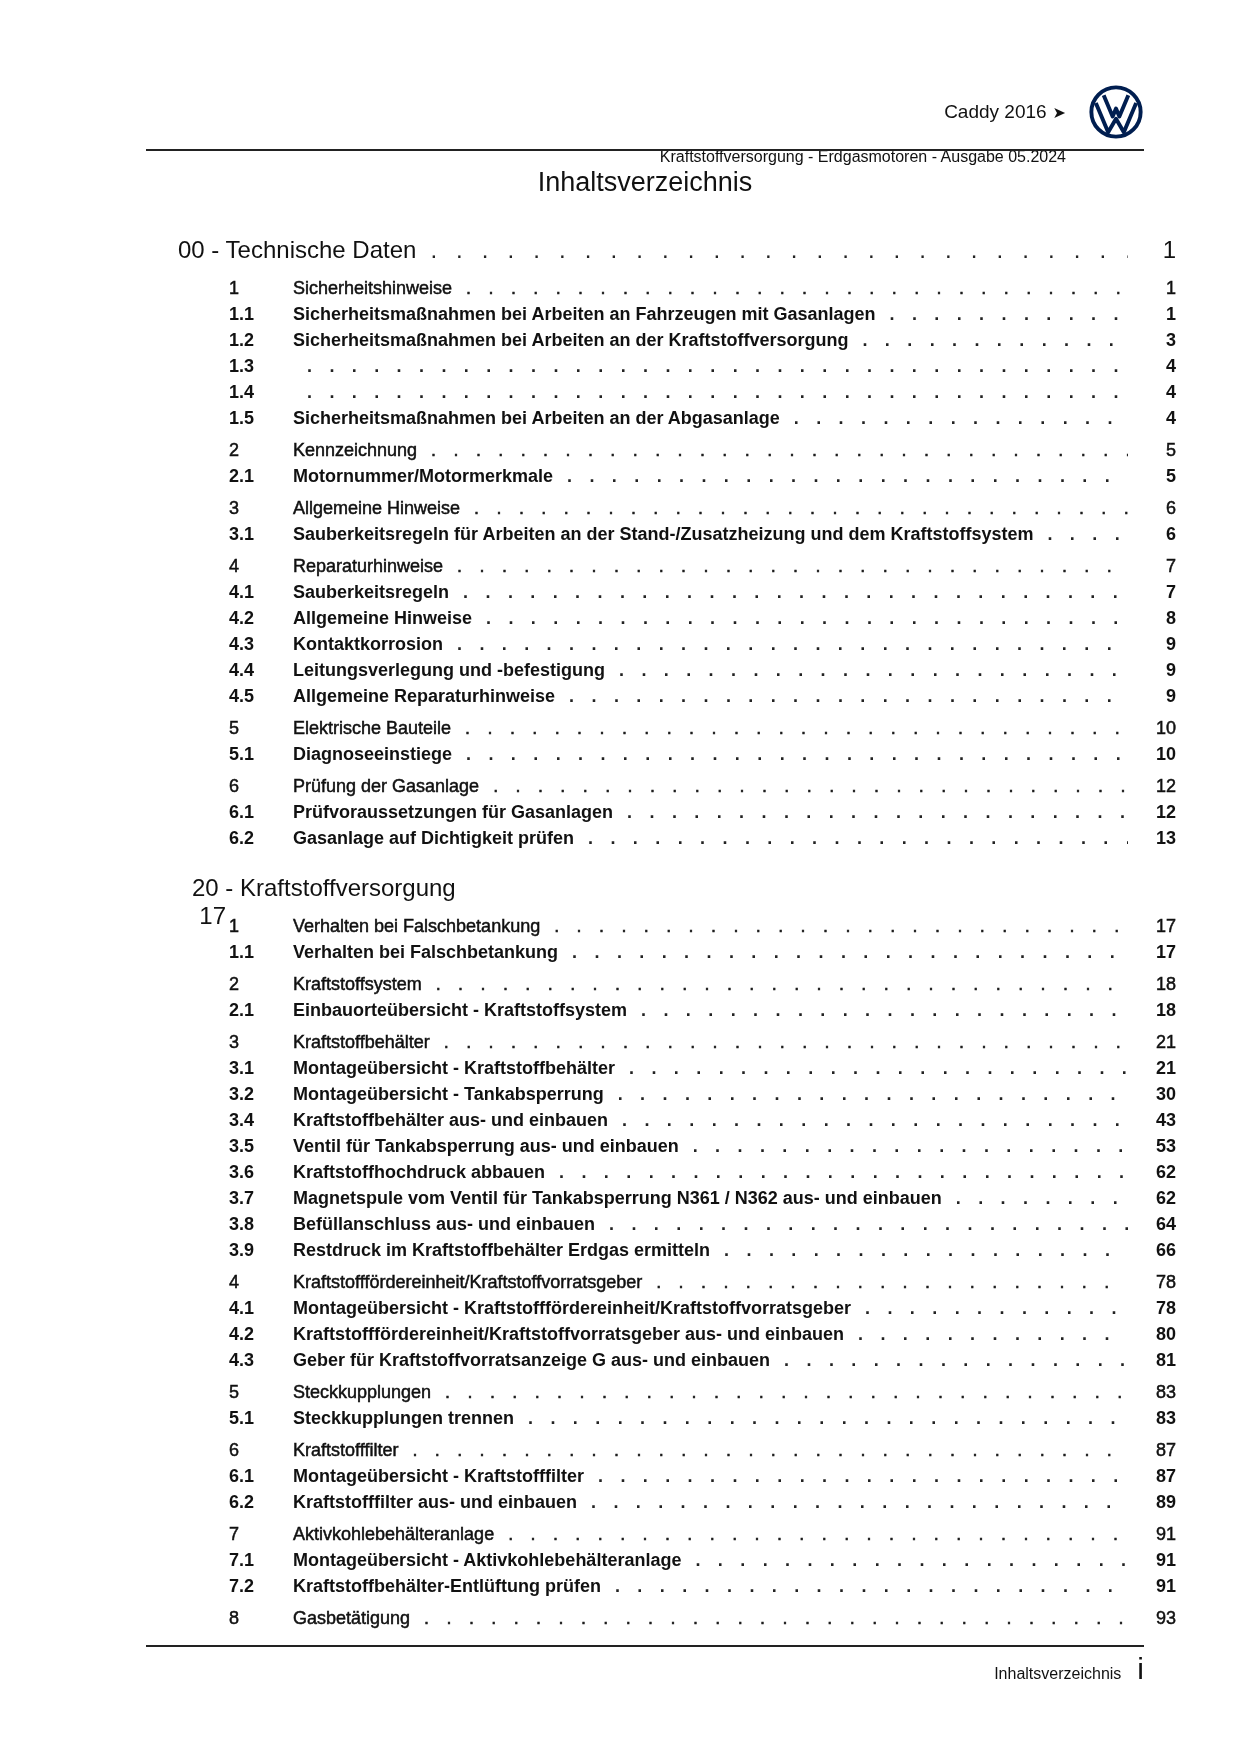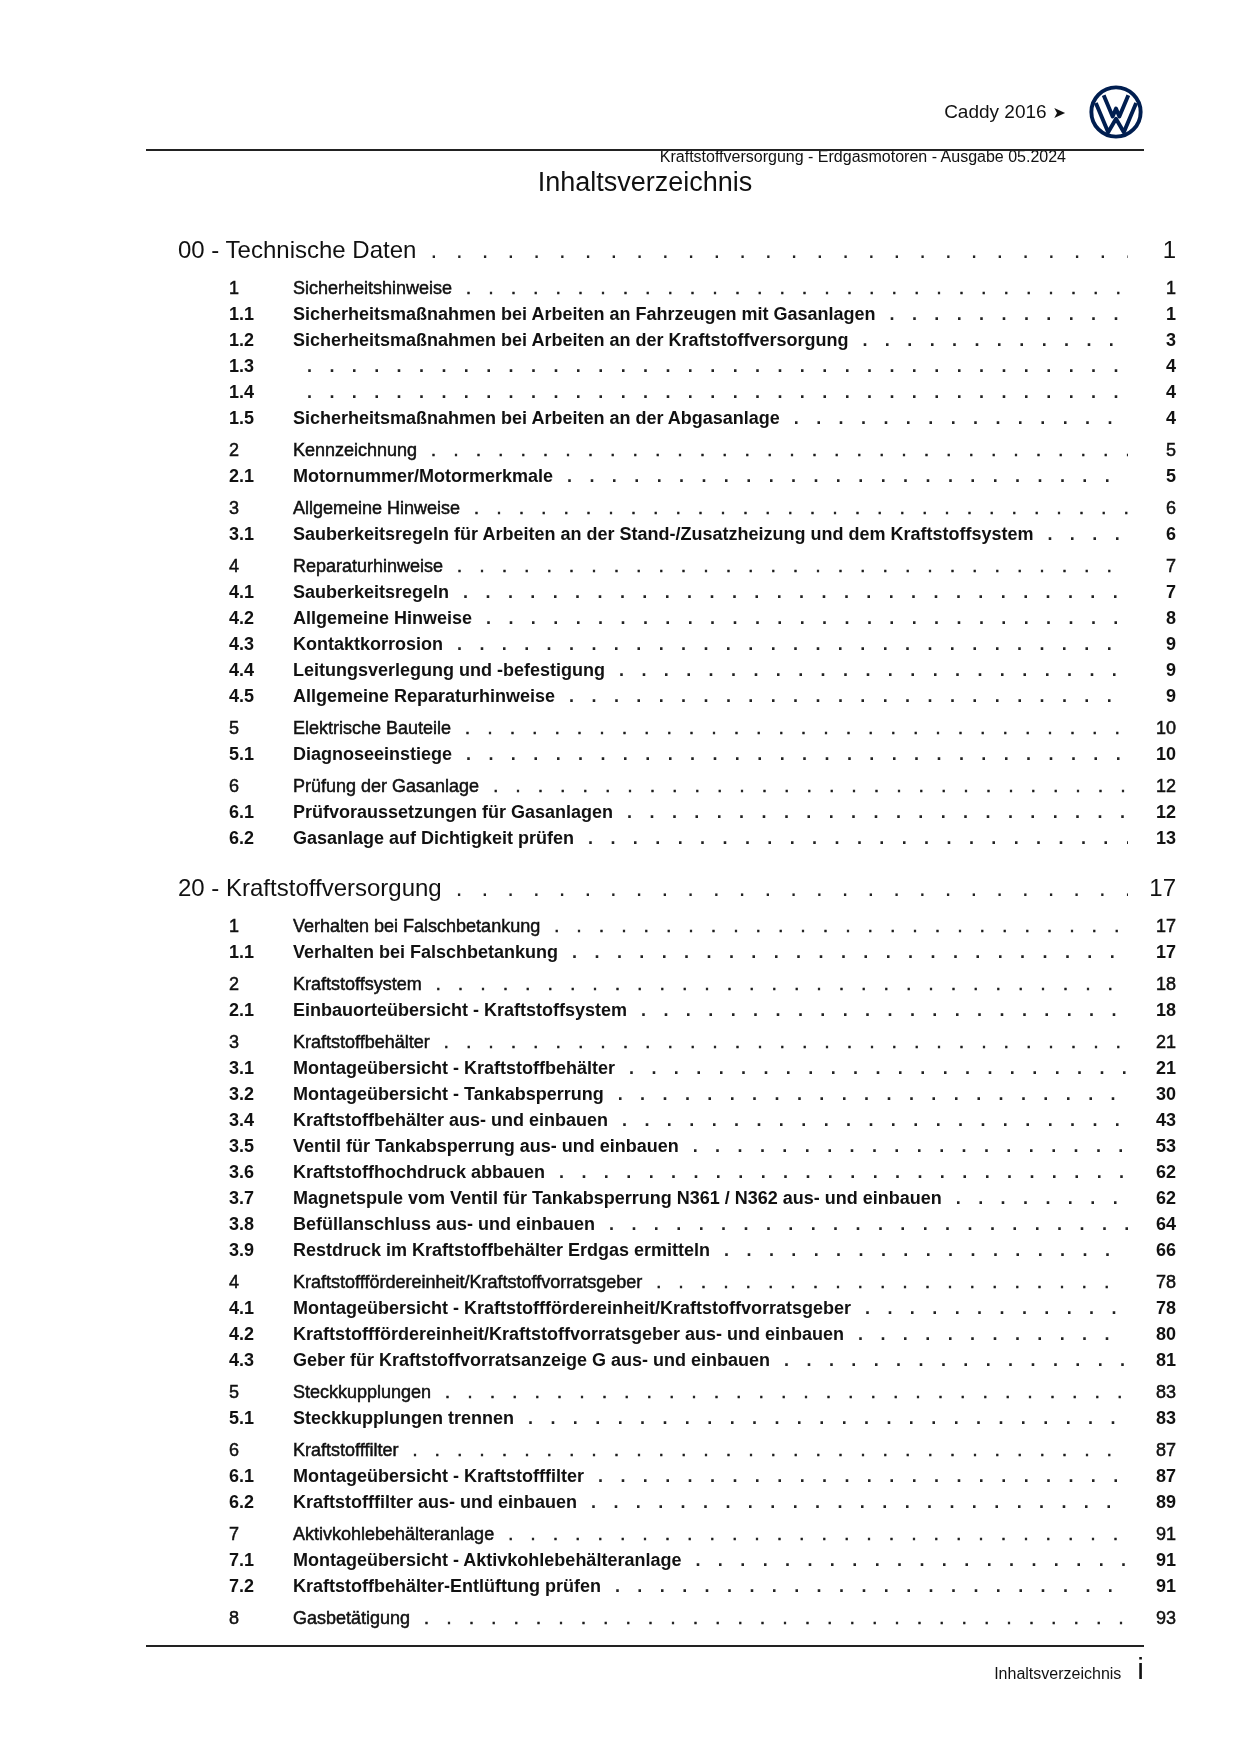--- a/index.html
+++ b/index.html
@@ -8,21 +8,21 @@
   .header { position: absolute; left: 146px; top: 96px; width: 920px; text-align: right; }
   .header .model { font-size: 19px; line-height: 32px; }
   .header .model .arrow { font-size: 16px; margin-left: 6px; }
   .header .sub { font-size: 16px; line-height: 24px; margin-top: 16px; }
   .rule-top { position: absolute; left: 146px; top: 149px; width: 998px; height: 2px; background: #222; }
   .logo { position: absolute; left: 1088px; top: 84px; width: 56px; height: 56px; }
   .doc-title { position: absolute; left: 0; width: 1290px; top: 164px; text-align: center;
                font-size: 27px; line-height: 36px; }
   .toc { position: absolute; left: 146px; top: 234px; width: 998px; margin-left: 32px; }
   .sec { display: flex; align-items: baseline; height: 36px; font-size: 24px; margin-top: 2px; }
-  .sec.gap { margin-top: 20px; }
+  .sec.gap { margin-top: 20px; flex-direction: column; }
   .sec .t { white-space: nowrap; }
   .row { display: flex; align-items: baseline; height: 26px; font-size: 18px; font-weight: bold; }
   .row.chap { font-weight: normal; -webkit-text-stroke: 0.5px #111; margin-top: 6px; }
   .row .n { width: 64px; padding-left: 51px; flex: none; }
   .row .t { white-space: nowrap; }
   .dots { flex: 1; overflow: hidden; white-space: nowrap; margin: 0 14px 0 14px;
           letter-spacing: 6.2px; color: #222; }
   .dots::after { content: ". . . . . . . . . . . . . . . . . . . . . . . . . . . . . . . . . . . . . . . . . . . . . . . . . . . . . . . . . . . . . . . . . . . . . . . . . . . . . . . . . . . . . . . . . . . . . . . . ."; }
   .p { flex: none; width: 34px; text-align: right; }
   .rule-bottom { position: absolute; left: 146px; top: 1645px; width: 998px; height: 2px; background: #222; }

